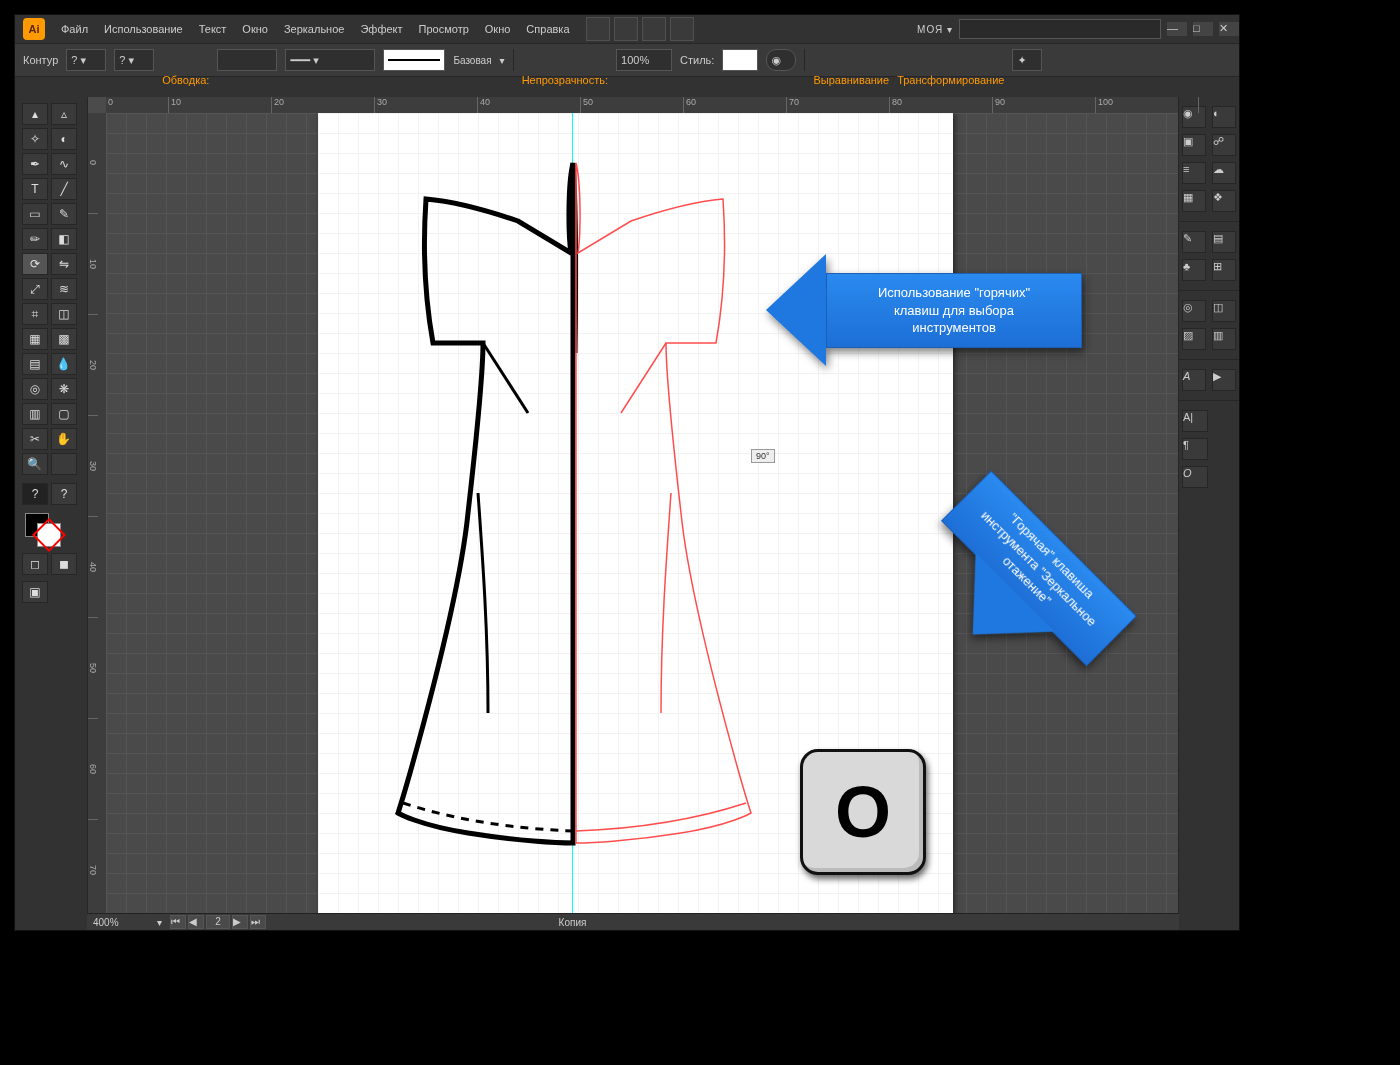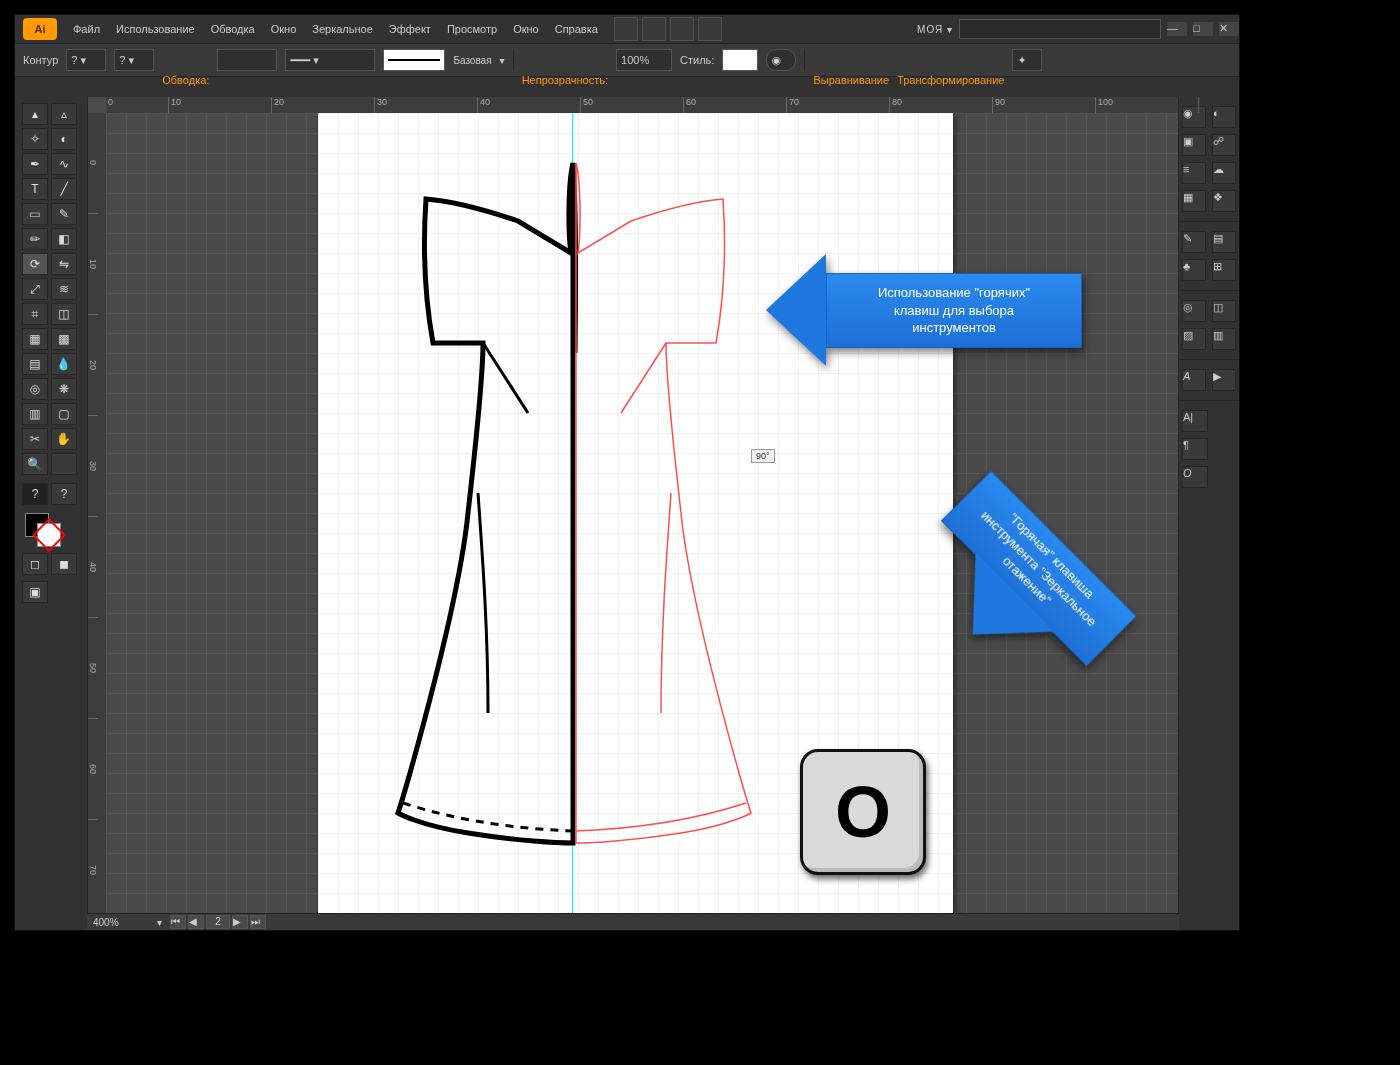--- a/index.html
+++ b/index.html
@@ -1,20 +1,20 @@
 <!DOCTYPE html>
 <html><head>
 <meta charset="utf-8">
 <style>
   html,body { margin:0; padding:0; background:#000; font-family:Tahoma,Arial,sans-serif; font-size:11px; color:#ccc; overflow:hidden; }
   .frame { width:1400px; height:1065px; background:#000; position:relative; padding:14px; box-sizing:border-box; }
   .app { width:1224px; height:915px; background:#323232; border:1px solid #111; position:relative; }
   
   .menubar { height:28px; background:#323232; display:flex; align-items:center; padding-left:8px; border-bottom:1px solid #262626; }
-  .ai-logo { width:34px; height:22px; background:#ff9a00; border-radius:4px; margin-right:16px; display:flex; align-items:center; justify-content:center; font-weight:bold; color:#5a2600; }
+  .ai-logo { width:22px; height:22px; background:#ff9a00; border-radius:4px; margin-right:16px; display:flex; align-items:center; justify-content:center; font-weight:bold; color:#5a2600; }
   .menu-item { margin-right:16px; cursor:pointer; }
   .menubar .spacer { flex:1; }
   .menubar .winbtn { width:20px; height:14px; margin-left:6px; background:#444; }
   .menubar .workspace { font-size:10px; margin-right:6px; letter-spacing:1px; }
   .menubar .search { width:200px; height:18px; background:#2a2a2a; border:1px solid #555; }
   .menubar .tinyicon { width:22px;height:22px;background:#3a3a3a;margin-right:4px;border:1px solid #505050; }
   
   .controlbar { height:32px; background:#3a3a3a; border-bottom:1px solid #262626; display:flex; align-items:center; padding:0 8px; gap:8px;}
   .controlbar .lbl { font-size:11px; }
   .controlbar .drop { height:20px; background:#2f2f2f; border:1px solid #555; display:flex; align-items:center; padding:0 4px; }
@@ -79,21 +79,21 @@
 </head>
 <body>
 
 <div class="frame">
   <div class="app">
 
     <div class="menubar">
       <div class="ai-logo">Ai</div>
       <div class="menu-item">Файл</div>
       <div class="menu-item">Использование</div>
-      <div class="menu-item">Обводка</div>
+      <div class="menu-item">Текст</div>
       <div class="menu-item">Окно</div>
       <div class="menu-item">Зеркальное</div>
       <div class="menu-item">Эффект</div>
       <div class="menu-item">Просмотр</div>
       <div class="menu-item">Окно</div>
       <div class="menu-item">Справка</div>
       <div class="tinyicon"></div>
       <div class="tinyicon"></div>
       <div class="tinyicon"></div>
       <div class="tinyicon" style="background:#3a3a3a;"></div>
@@ -334,17 +334,18 @@
     <div class="statusbar">
       <div class="zoom">400%</div>
       <div style="margin-left:4px;">▾</div>
       <div class="nav">
         <div>⏮</div>
         <div>◀</div>
         <div style="width:22px;text-align:center;">2</div>
         <div>▶</div>
         <div>⏭</div>
       </div>
+      <div style="flex:1; text-align:center;">Копия</div>
       <div style="width:300px;"></div>
     </div>
 
   </div>
 </div>
 
 </body></html>

